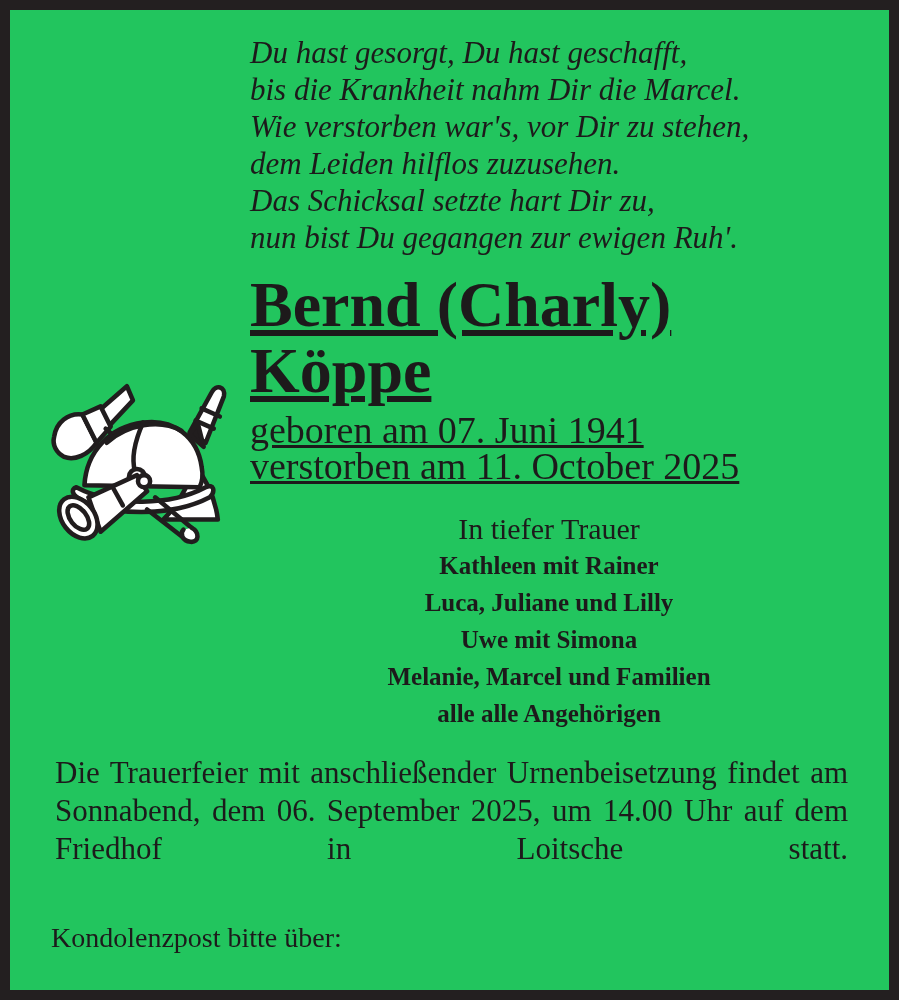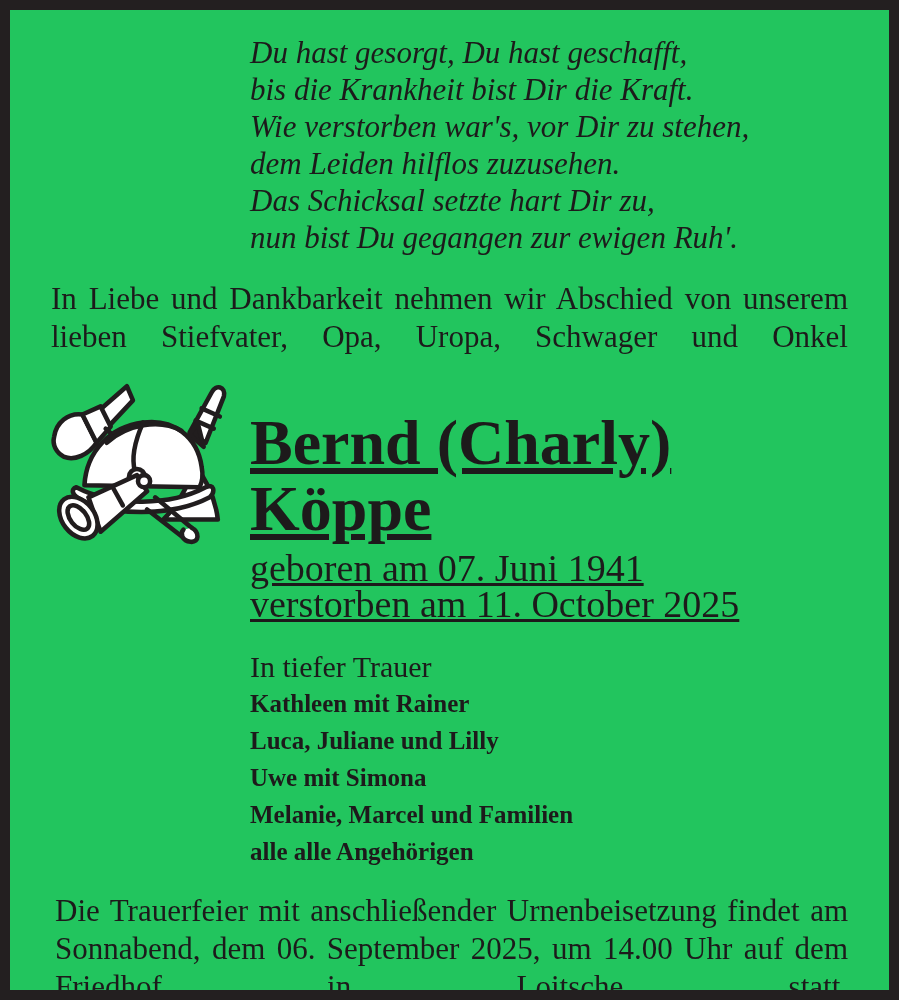--- a/index.html
+++ b/index.html
@@ -10,43 +10,42 @@
     padding:0 41px;
     font-family:"Liberation Serif","DejaVu Serif",serif;
     color:#1d1a1b;
   }
   .poem{margin:24px 0 0 199px;font-style:italic;font-size:31px;line-height:37px;}
   .intro{margin:24px 0 0 0;font-size:31px;line-height:38px;text-align:justify;}
   .intro:after{content:"";display:inline-block;width:100%;}
   .deceased{margin-left:199px;text-decoration:underline;}
   .deceased h1{margin:16px 0 8px 0;font-size:64px;line-height:66px;font-weight:bold;letter-spacing:0;}
   .dates{font-size:38px;line-height:36px;}
-  .mourners{margin:26px 0 0 199px;font-size:30px;line-height:37px;}
+  .mourners{margin:26px 0 0 199px;font-size:30px;line-height:37px;text-align:center;}
   .mname{font-weight:bold;font-size:25px;}
   .funeral{margin:22px 0 0 4px;font-size:31px;line-height:38px;text-align:justify;}
   .funeral:after{content:"";display:inline-block;width:100%;}
   .condolence{margin:14px 0 0 0;font-size:28px;line-height:35px;}
   .emblem{position:absolute;left:32px;top:368px;width:194px;height:170px;}
   .emblem svg{width:100%;height:100%;}
 </style>
 </head>
 <body>
 
 <div class="notice">
 
   <div class="poem">
     <div class="poem-line">Du hast gesorgt, Du hast geschafft,</div>
-    <div class="poem-line">bis die Krankheit bist Dir die Kraft.</div>
+    <div class="poem-line">bis die Krankheit nahm Dir die Marcel.</div>
     <div class="poem-line">Wie verstorben war's, vor Dir zu stehen,</div>
     <div class="poem-line">dem Leiden hilflos zuzusehen.</div>
     <div class="poem-line">Das Schicksal setzte hart Dir zu,</div>
     <div class="poem-line">nun bist Du gegangen zur ewigen Ruh'.</div>
   </div>
 
-  <p class="intro">In Liebe und Dankbarkeit nehmen wir Abschied von unserem lieben Stiefvater, Opa, Uropa, Schwager und Onkel</p>
 
   <div class="emblem">
     <svg viewBox="0 0 192 168" xmlns="http://www.w3.org/2000/svg">
       <g fill="#ffffff" stroke="#211d1e" stroke-width="4.5" stroke-linejoin="round" stroke-linecap="round">
 
         <path d="M52 36 L84 8 L90 22 L62 52 Z"></path>
 
         <path d="M12 58 C14 44 26 34 40 36 L54 64 C46 76 32 82 22 78 C14 74 10 66 12 58 Z"></path>
 
         <path d="M40 36 L58 28 L68 48 L54 64 Z"></path>

